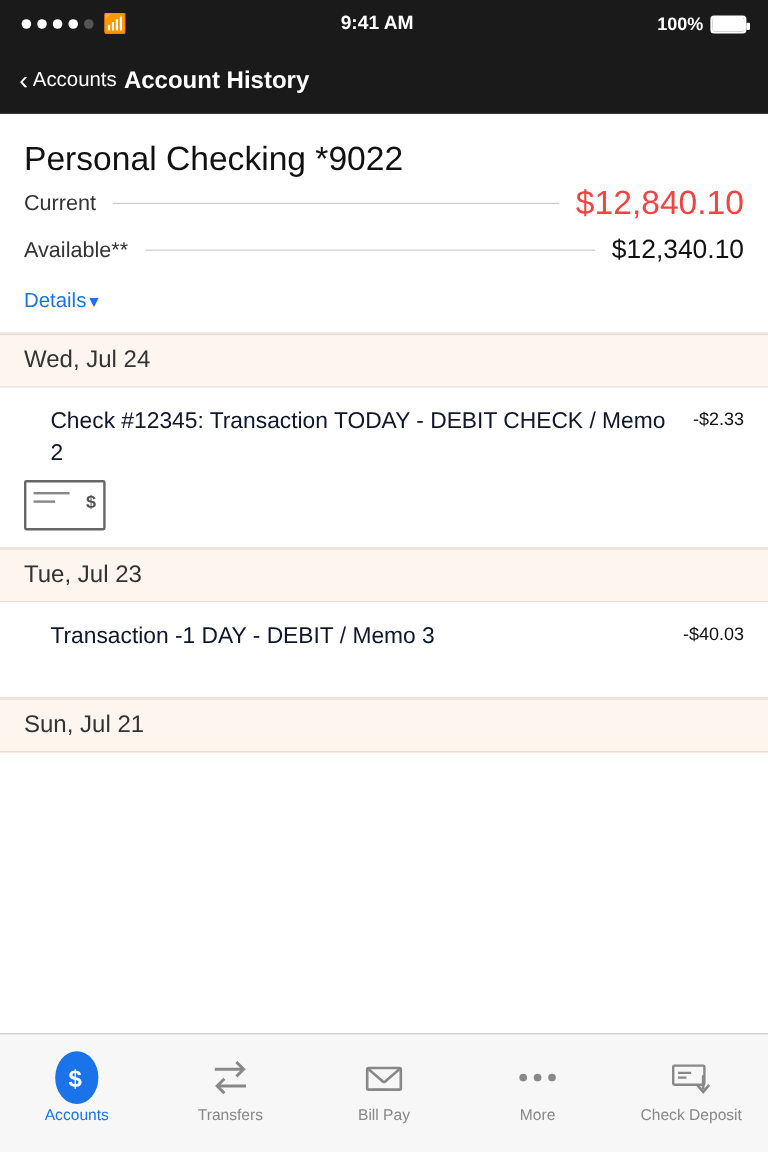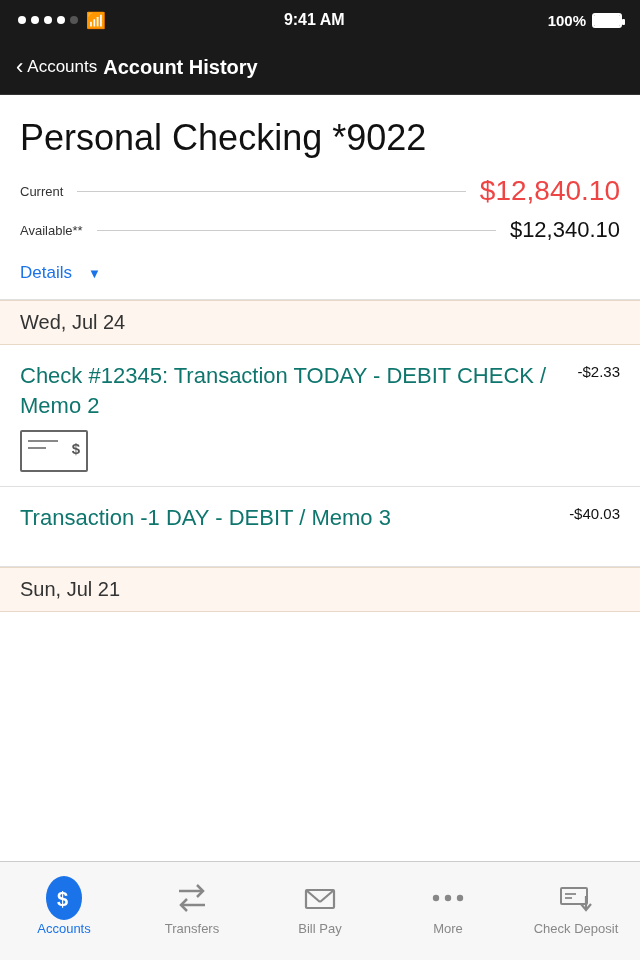--- a/index.html
+++ b/index.html
@@ -64,33 +64,33 @@
     .nav-back-label { font-size: 17px; font-weight: 400; color: #fff; }
     .nav-title { font-size: 20px; font-weight: 700; color: #fff; margin-left: 6px; }
 
     
     .account-summary {
       background: #fff;
       padding: 22px 20px 10px 20px;
       border-bottom: 1px solid #e0e0e0;
     }
     .account-name {
-      font-size: 36px;
+      font-size: 28px;
       font-weight: 400;
       color: #111;
-      margin-bottom: 16px;
+      margin-bottom: 4px;
     }
     .balance-row {
       display: flex;
       align-items: center;
       justify-content: space-between;
       margin-bottom: 10px;
     }
     .balance-label {
-      font-size: 13px;
+      font-size: 18px;
       color: #333;
       flex: 0 0 auto;
     }
     .balance-line {
       flex: 1;
       height: 1px;
       background: #ccc;
       margin: 0 14px;
     }
     .balance-amount-current {
@@ -104,21 +104,21 @@
       color: #111;
     }
     .details-row {
       padding: 10px 0 6px 0;
     }
     .details-link {
       font-size: 17px;
       color: #1a73e8;
       display: flex;
       align-items: center;
-      gap: 16px;
+      gap: 0;
       cursor: pointer;
     }
     .details-chevron { font-size: 13px; color: #1a73e8; }
 
     
     .section-header {
       background: #fdf5ee;
       padding: 10px 20px;
       border-top: 1px solid #e8d8c8;
       border-bottom: 1px solid #e8d8c8;
@@ -134,24 +134,25 @@
       background: #fff;
       padding: 16px 20px 14px 20px;
       border-bottom: 1px solid #e0e0e0;
       display: flex;
       align-items: flex-start;
       justify-content: space-between;
       min-height: 80px;
     }
     .transaction-left { flex: 1; padding-right: 12px; }
     .transaction-desc {
-      font-size: 22px;
-      color: #0f766e;
+      font-size: 19px;
+      color: #0f172a;
       line-height: 1.35;
       margin-bottom: 10px;
+      margin-left: 22px;
     }
     .check-icon {
       width: 68px;
       height: 42px;
       border: 2px solid #666;
       border-radius: 2px;
       display: flex;
       align-items: center;
       justify-content: relative;
       position: relative;
@@ -297,20 +298,23 @@
         <div class="check-icon-lines">
           <div class="check-line"></div>
           <div class="check-line-short"></div>
         </div>
         <span class="check-dollar">$</span>
       </div>
     </div>
     <div class="transaction-amount">-$2.33</div>
   </div>
 
+  <div class="section-header">
+    <span class="section-header-text">Tue, Jul 23</span>
+  </div>
   <div class="transaction-row">
     <div class="transaction-left">
       <div class="transaction-desc">Transaction -1 DAY - DEBIT / Memo 3</div>
     </div>
     <div class="transaction-amount">-$40.03</div>
   </div>
 
   <div class="section-header">
     <span class="section-header-text">Sun, Jul 21</span>
   </div>

